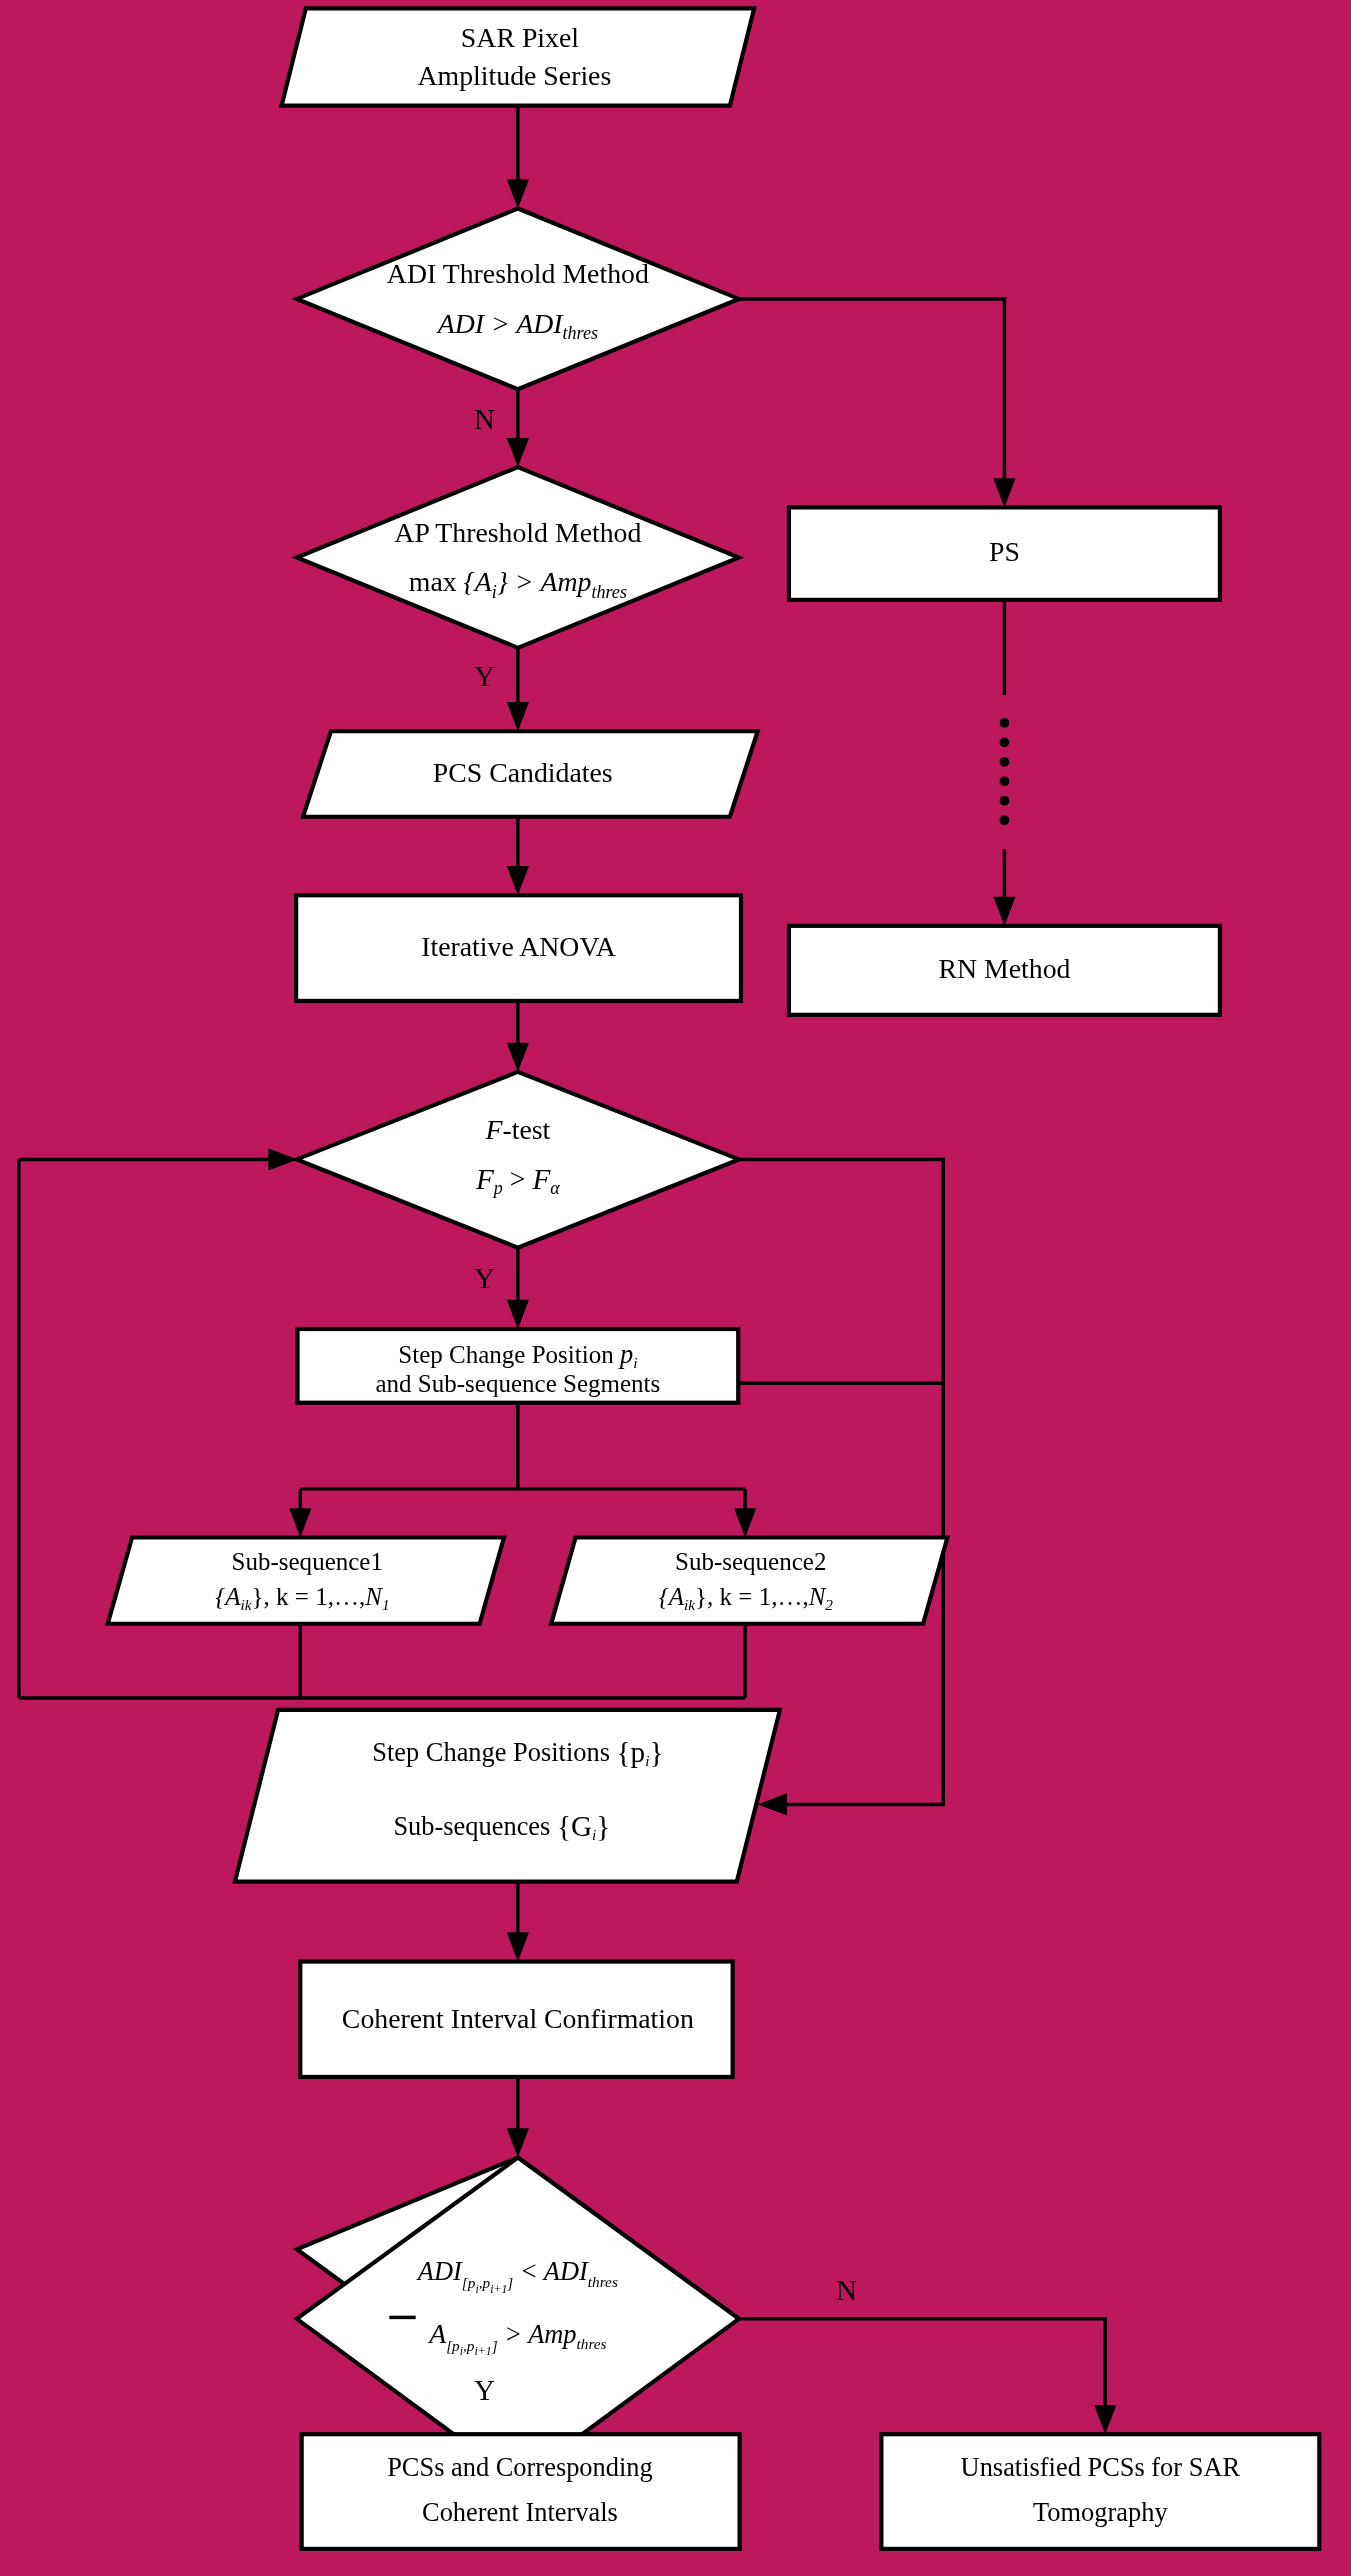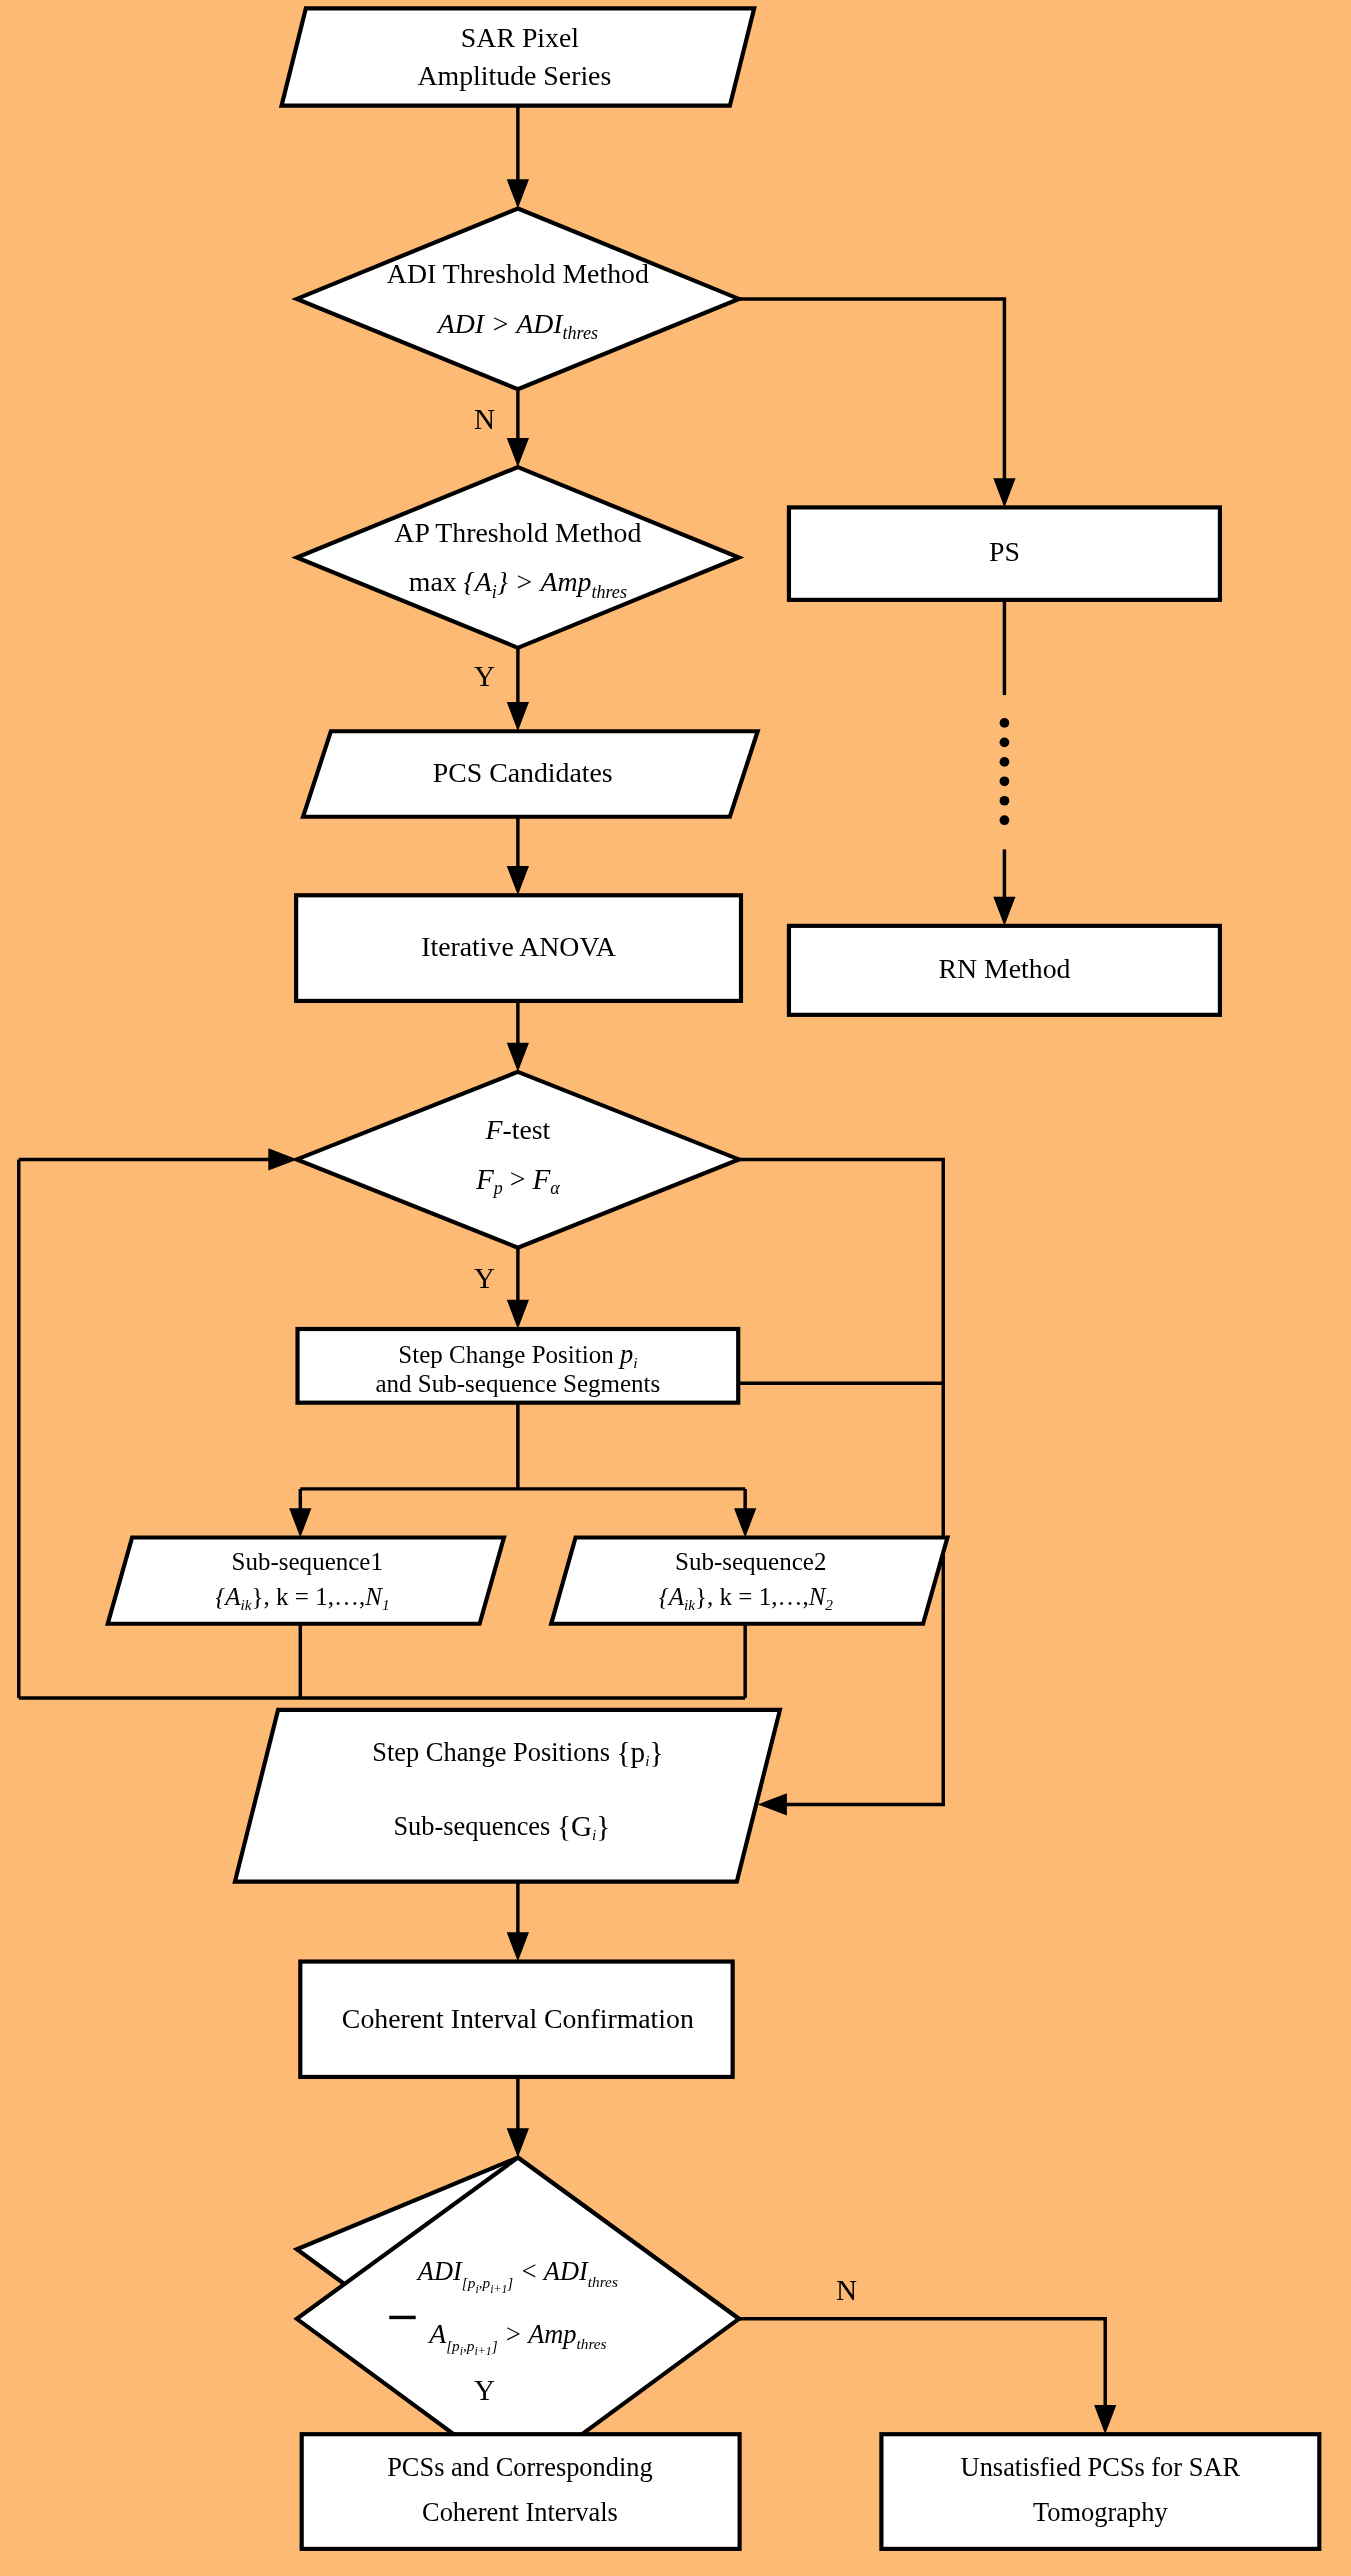--- a/index.html
+++ b/index.html
@@ -1,17 +1,17 @@
 <!DOCTYPE html>
 <html style="font-size:11px"><head>
 <meta charset="utf-8">
 <style>
   html,body{margin:0;padding:0;background:#ffffff;}
   body{font-family:"Liberation Serif","DejaVu Serif",serif;}
-  #stage{position:relative;width:1352px;height:2576px;background:#fdba74;overflow:hidden;}
+  #stage{position:relative;width:1352px;height:2576px;background:#be185d;overflow:hidden;}
   svg{position:absolute;left:0;top:0;width:1352px;height:2576px;}
   .shape{fill:#ffffff;stroke:#000000;stroke-width:6;stroke-linejoin:miter;}
   .conn{fill:none;stroke:#000000;stroke-width:5;}
   .head{fill:#000000;stroke:none;}
   .dot{fill:#000000;stroke:none;}
   text{font-family:"Liberation Serif","DejaVu Serif",serif;fill:#000;}
   .lbl{font-size:40px;text-anchor:middle;dominant-baseline:middle;}
   .lbl-yn{font-size:42px;text-anchor:middle;dominant-baseline:middle;}
   .it{font-style:italic;}
   .sub{font-size:26px;font-style:italic;}

